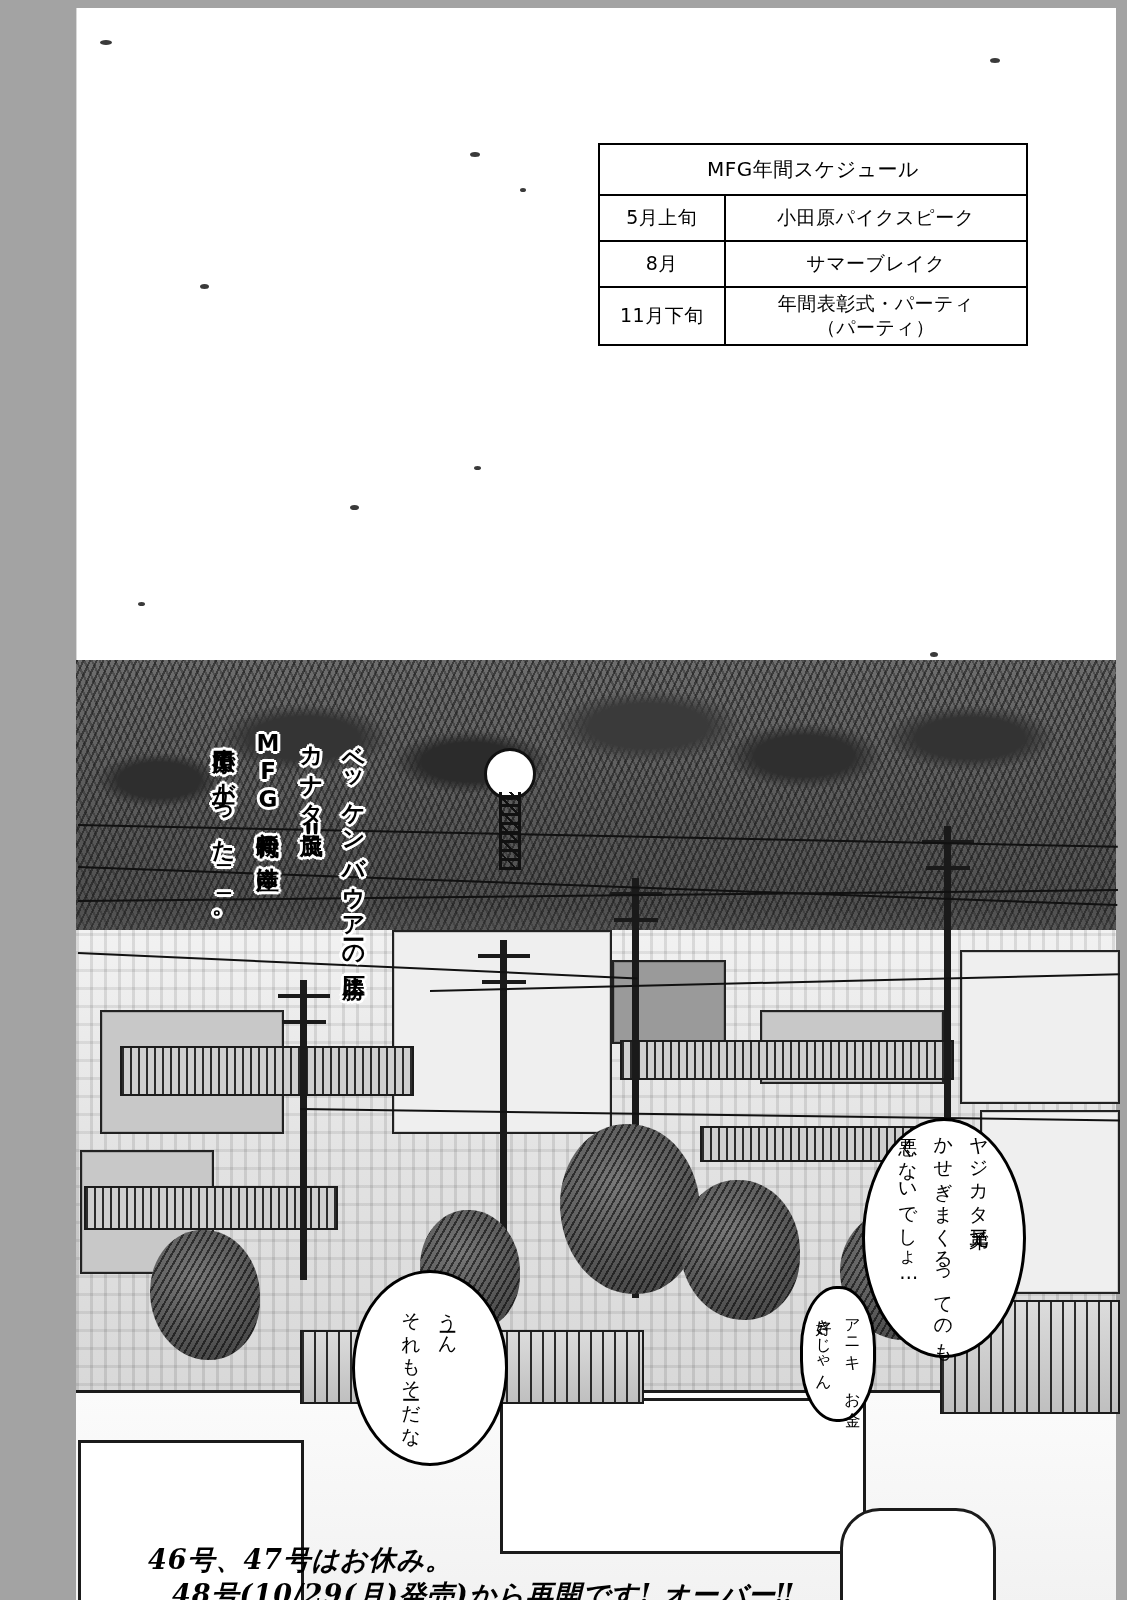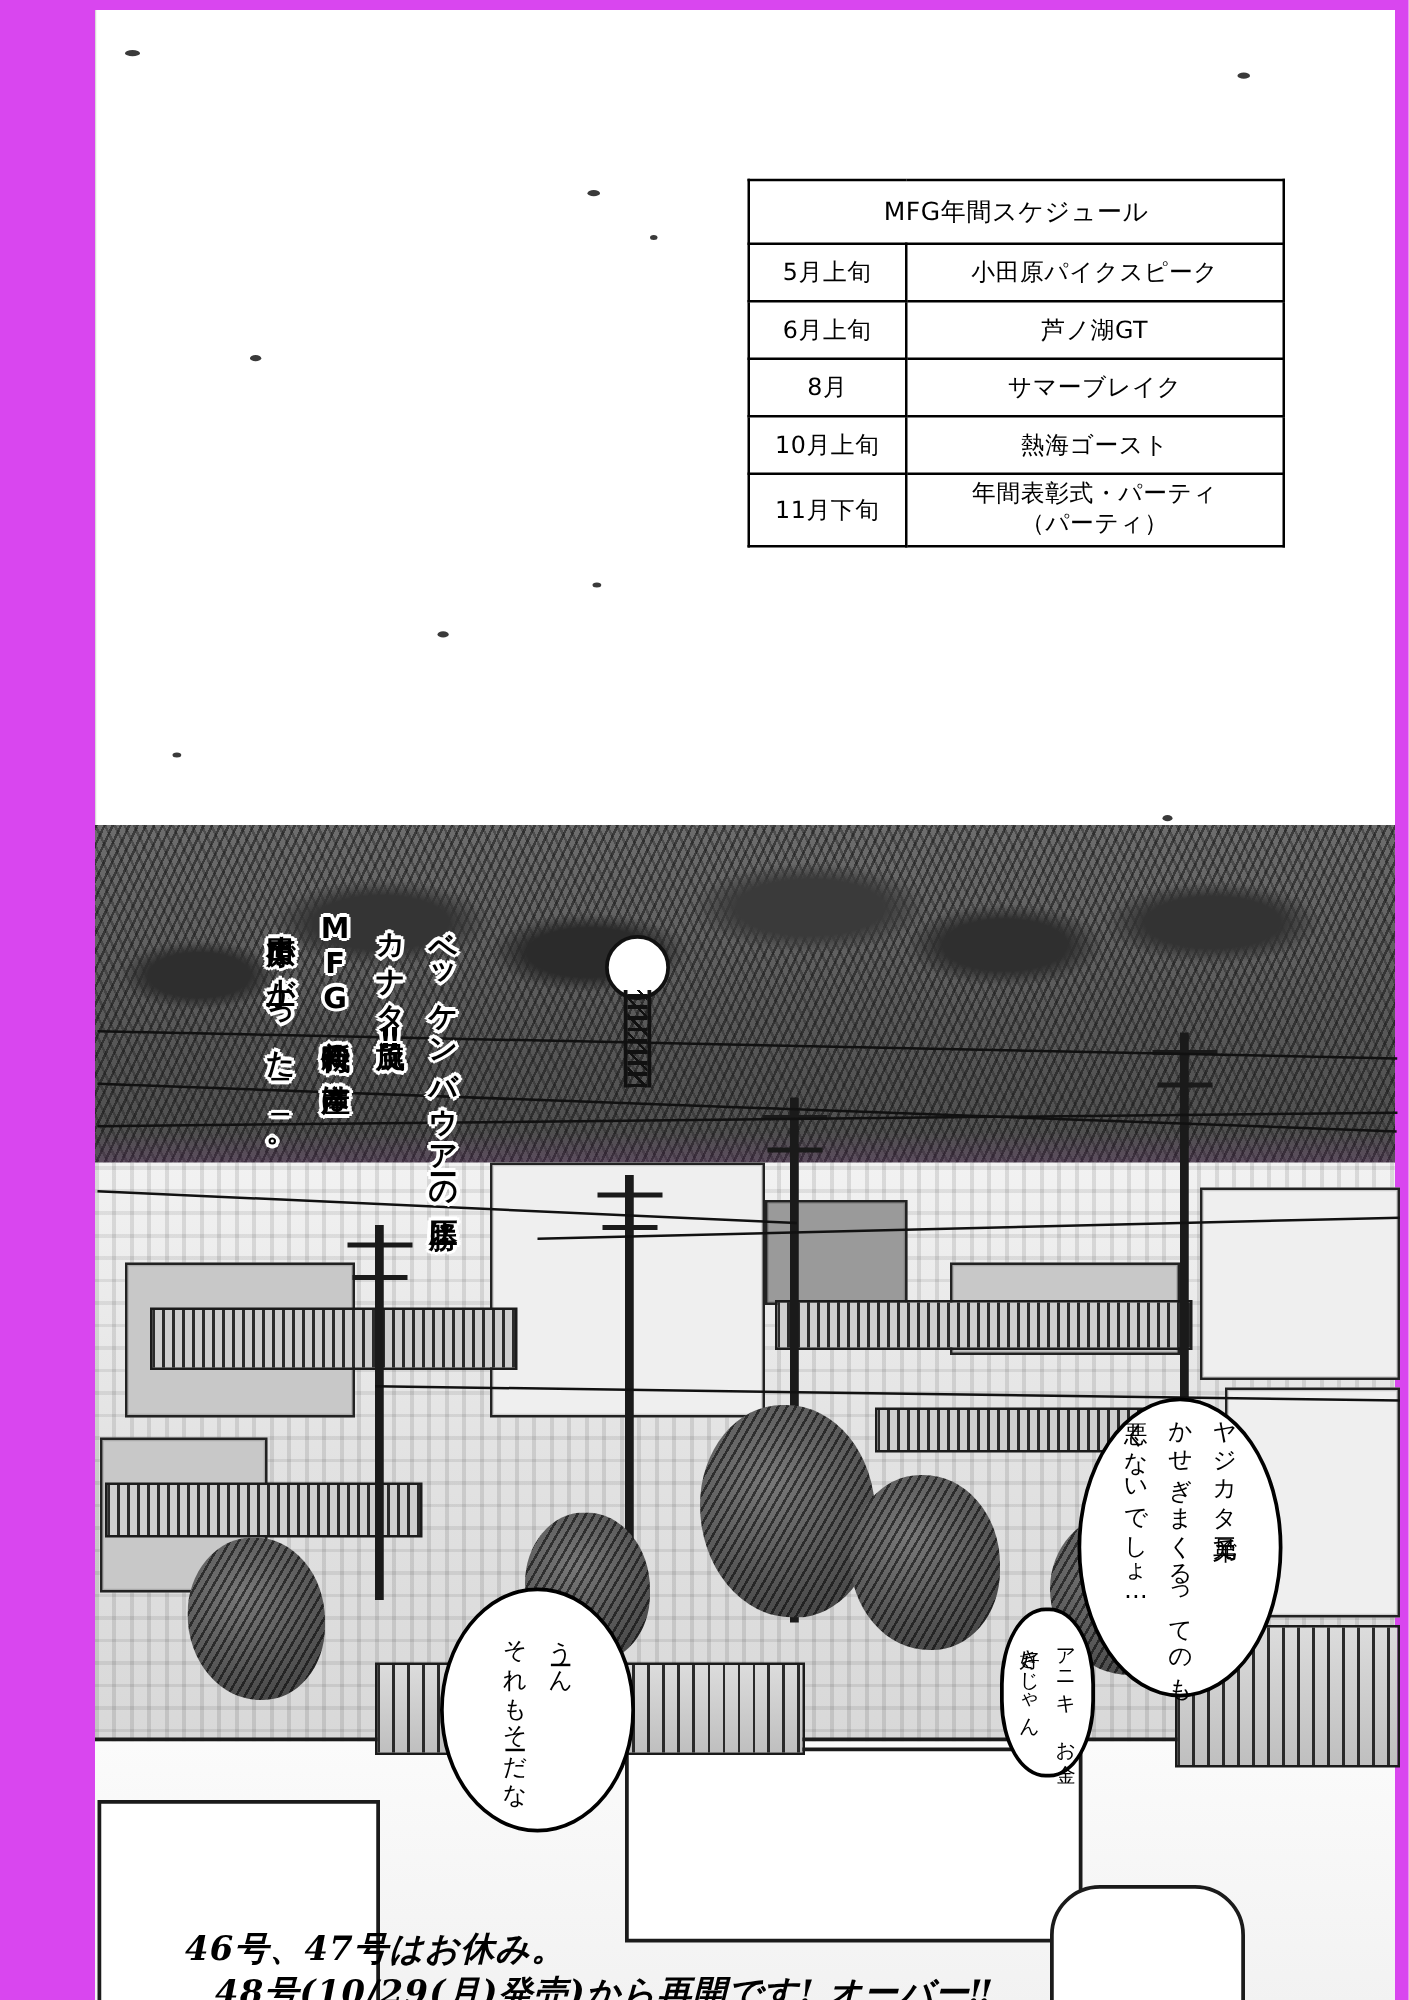--- a/index.html
+++ b/index.html
@@ -7,21 +7,21 @@
     padding: 0;
     background: #ffffff;
   }
   body {
     font-family: "Liberation Sans", sans-serif;
   }
   #page {
     position: relative;
     width: 1127px;
     height: 1600px;
-    background: #d946ef;
+    background: #a3a3a3;
     overflow: hidden;
   }
 
   
   .schedule {
     position: absolute;
     left: 598px;
     top: 143px;
     width: 430px;
     border: 2px solid #000;
@@ -373,30 +373,22 @@
   <table class="schedule">
     <tbody>
       <tr>
         <td class="title" colspan="2">MFG年間スケジュール</td>
       </tr>
       <tr>
         <td class="month">5月上旬</td>
         <td class="event">小田原パイクスピーク</td>
       </tr>
       <tr>
-        <td class="month">6月上旬</td>
-        <td class="event">芦ノ湖GT</td>
-      </tr>
-      <tr>
         <td class="month">8月</td>
         <td class="event">サマーブレイク</td>
-      </tr>
-      <tr>
-        <td class="month">10月上旬</td>
-        <td class="event">熱海ゴースト</td>
       </tr>
       <tr>
         <td class="month">11月下旬</td>
         <td class="event two-line">
           <div>年間表彰式・パーティ</div>
           <div>（パーティ）</div>
         </td>
       </tr>
     </tbody>
   </table>

